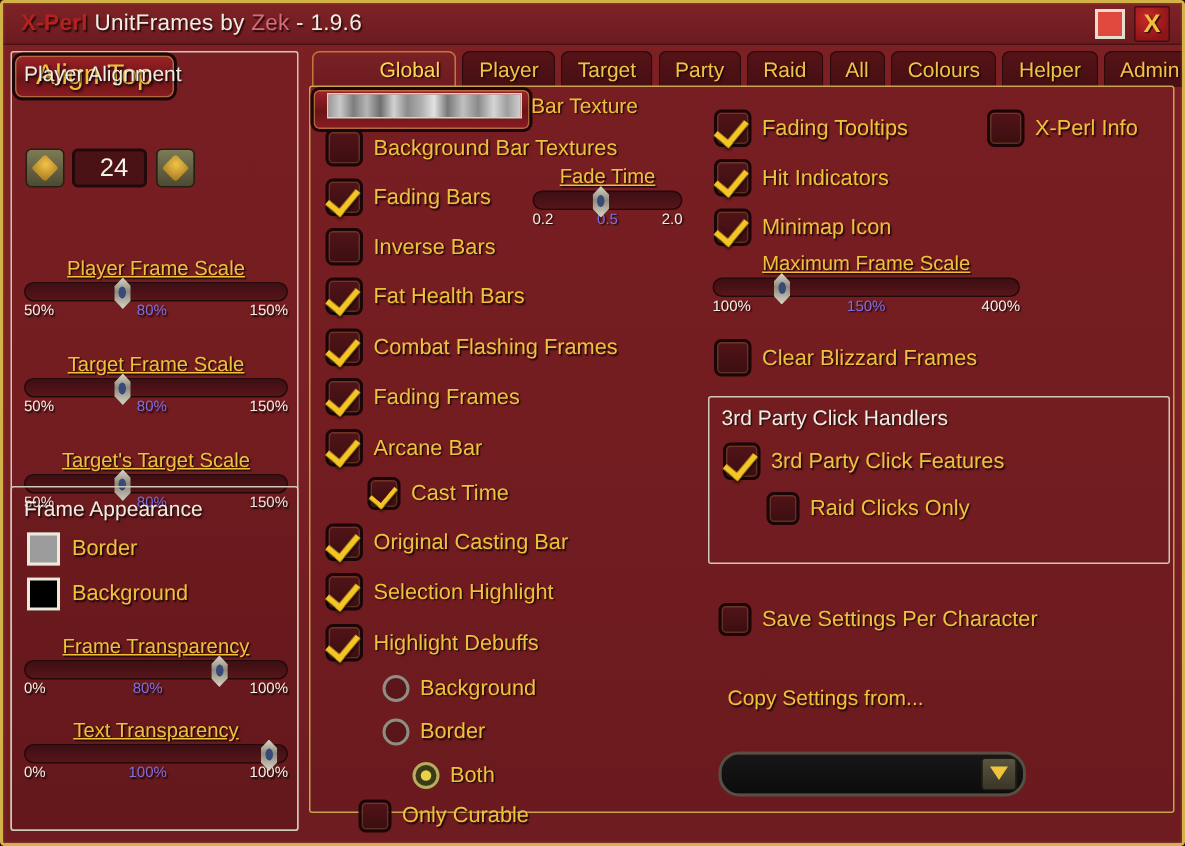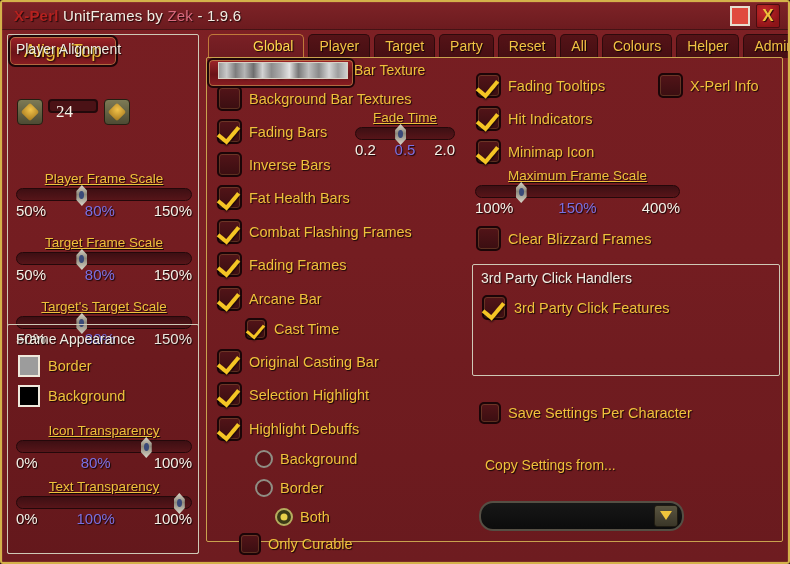--- a/index.html
+++ b/index.html
@@ -150,31 +150,30 @@
     content: "";
     position: absolute;
     top: 50%; left: 50%;
     width: 13px; height: 13px;
     transform: translate(-50%,-50%) rotate(45deg);
     background: radial-gradient(circle at 40% 35%, #f2c34a, #a3761d);
     border-radius: 2px;
   }
 
   .num-input {
-    width: 50px; height: 14px;
+    width: 50px; height: 26px;
     background: #4b1216;
     border: 2px solid #23090b;
     border-radius: 4px;
     color: #f6f2e8;
     font-size: 17px;
     line-height: 22px;
-    text-align: left;
+    text-align: center;
     padding-left: 6px;
     cursor: text;
-    font-family: Liberation Serif, serif;
   }
 
   
   .slider-block { position: absolute; }
   .slider-label {
     font-size: 13.5px;
     color: #f0c03c;
     text-align: center;
     text-shadow: 1px 1px 1px rgba(0,0,0,.8);
     margin-bottom: 2px;
@@ -202,21 +201,21 @@
     content: "";
     position: absolute;
     top: 6px; left: 3px;
     width: 5px; height: 8px;
     background: #3a4a78;
     border-radius: 50%;
   }
   .slider-scale {
     display: flex;
     justify-content: space-between;
-    font-size: 15px;
+    font-size: 10px;
     margin-top: 1px;
   }
   .sc-min, .sc-max { color: #f5f0e6; text-shadow: 1px 1px 1px rgba(0,0,0,.8); }
   .sc-cur { color: #7b6fe0; text-shadow: 1px 1px 1px rgba(0,0,0,.8); }
 
   
   .cb-row {
     position: absolute;
     display: flex;
     align-items: center;
@@ -375,21 +374,21 @@
       <div class="btn-square"></div>
       <div class="btn-close">X</div>
     </div>
   </div>
 
   <div class="tabs">
     <div class="tab active">Global</div>
     <div class="tab">Player</div>
     <div class="tab">Target</div>
     <div class="tab">Party</div>
-    <div class="tab">Reset</div>
+    <div class="tab">Raid</div>
     <div class="tab">All</div>
     <div class="tab">Colours</div>
     <div class="tab">Helper</div>
     <div class="tab">Admin</div>
   </div>
 
   <div class="panel panel-left">
 
     <div class="panel-title" style="left:8px; top:6px;">Player Alignment</div>
 
@@ -442,21 +441,21 @@
     <div class="swatch-row" style="left:10px; top:30px;">
       <div class="swatch" style="background:#9c9c9c;"></div>
       <span class="cb-label">Border</span>
     </div>
     <div class="swatch-row" style="left:10px; top:60px;">
       <div class="swatch" style="background:#000;"></div>
       <span class="cb-label">Background</span>
     </div>
 
     <div class="slider-block" style="left:8px; top:98px; width:176px;">
-      <div class="slider-label">Icon Transparency</div>
+      <div class="slider-label">Frame Transparency</div>
       <div class="slider-track">
         <div class="slider-thumb" style="left:74%"></div>
       </div>
       <div class="slider-scale">
         <span class="sc-min">0%</span>
         <span class="sc-cur">80%</span>
         <span class="sc-max">100%</span>
       </div>
     </div>
 
@@ -587,20 +586,24 @@
       <div class="cb-box"></div>
       <span class="cb-label">Clear Blizzard Frames</span>
     </div>
 
     <div class="groupbox" style="left:265px; top:206px; width:308px; height:112px;">
       <div class="panel-title" style="left:8px; top:5px;">3rd Party Click Handlers</div>
       <div class="cb-row" style="left:9px; top:30px;">
         <div class="cb-box checked"></div>
         <span class="cb-label">3rd Party Click Features</span>
       </div>
+      <div class="cb-row" style="left:38px; top:63px;">
+        <div class="cb-box sm"></div>
+        <span class="cb-label">Raid Clicks Only</span>
+      </div>
     </div>
 
     <div class="cb-row" style="left:272px; top:344px;">
       <div class="cb-box sm"></div>
       <span class="cb-label">Save Settings Per Character</span>
     </div>
 
     <div class="wow-button small" style="left:272px; top:379px; width:148px; height:30px; line-height:26px;">Reset Defaults</div>
 
     <div class="static-label" style="left:278px; top:399px;">Copy Settings from...</div>

